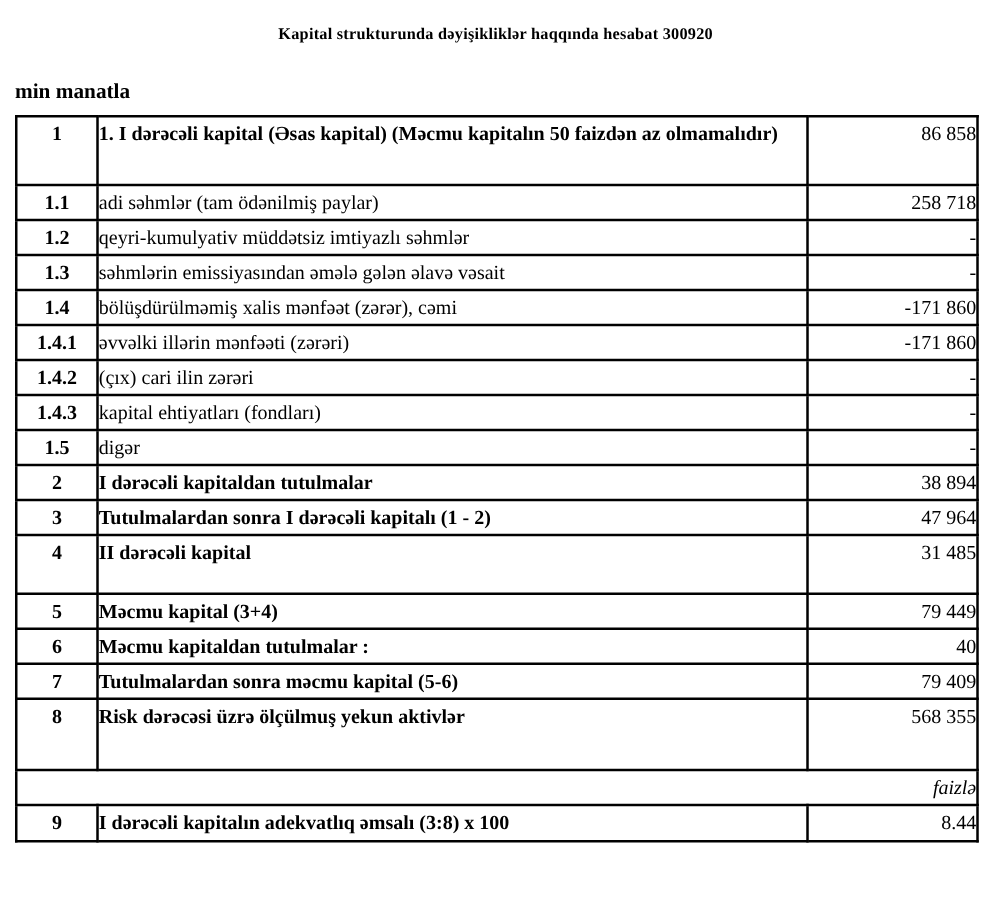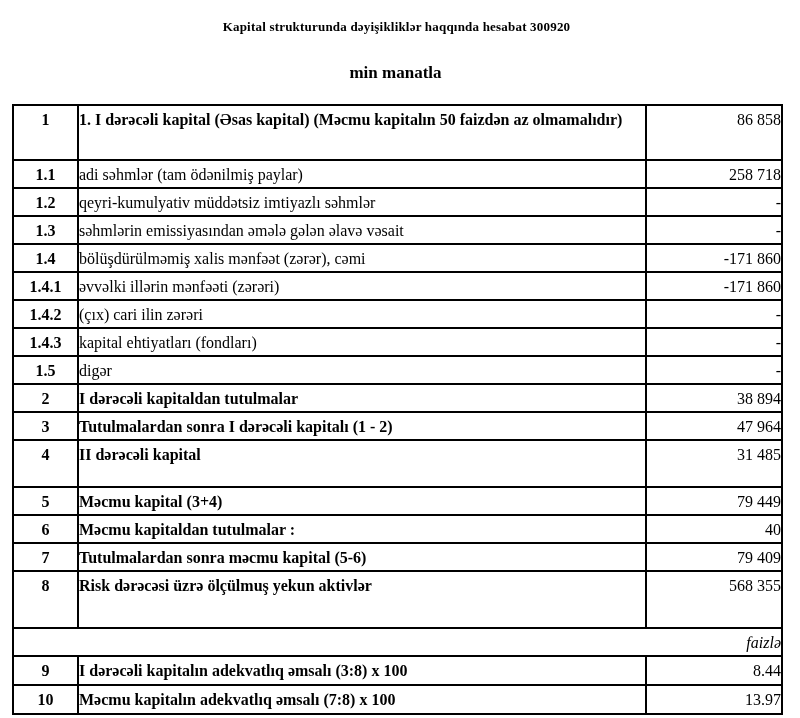--- a/index.html
+++ b/index.html
@@ -19,22 +19,22 @@
   .doc-title {
     margin-top: 15px;
     text-align: center;
     font-size: 13px;
     font-weight: bold;
     line-height: 23px;
     letter-spacing: 0.2px;
   }
   .unit-label {
     margin-top: 24px;
-    margin-bottom: 20px;
-    text-align: center;
+    margin-bottom: 8px;
+    text-align: left;
     font-size: 17px;
     font-weight: bold;
     line-height: 22px;
     padding-right: 2px;
   }
   table.report {
     border-collapse: collapse;
     width: 769px;
     table-layout: fixed;
   }
@@ -172,20 +172,15 @@
           <td class="cell-value">568 355</td>
         </tr>
         <tr>
           <td colspan="3" class="spacer-cell">faizlə</td>
         </tr>
         <tr class="bold">
           <td class="cell-no">9</td>
           <td class="cell-label">I dərəcəli  kapitalın  adekvatlıq əmsalı (3:8) x 100</td>
           <td class="cell-value">8.44</td>
         </tr>
-        <tr class="bold">
-          <td class="cell-no">10</td>
-          <td class="cell-label">Məcmu kapitalın  adekvatlıq  əmsalı (7:8) x 100</td>
-          <td class="cell-value">13.97</td>
-        </tr>
       </tbody>
   </table>
 </div>
 
 </body></html>

